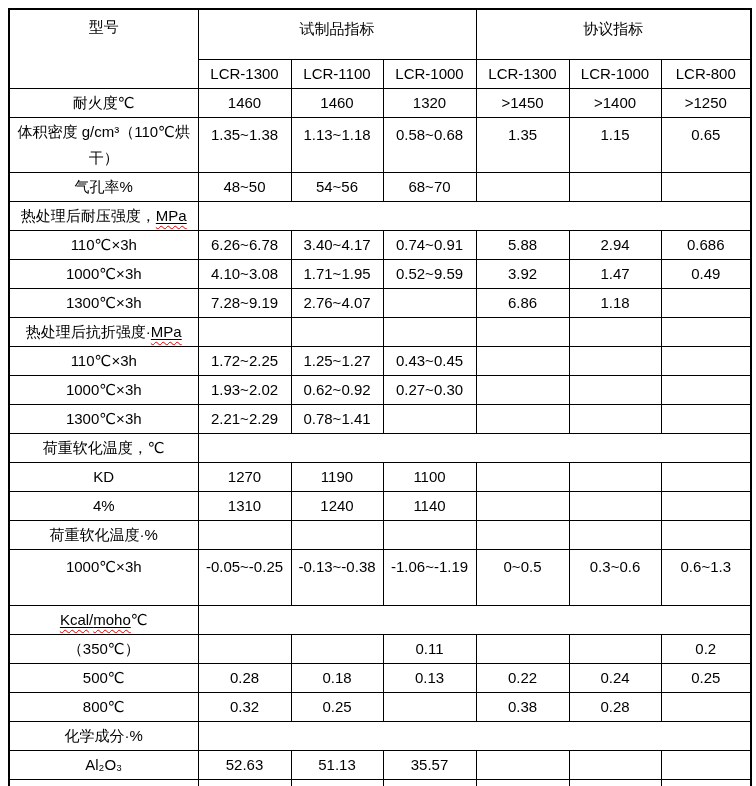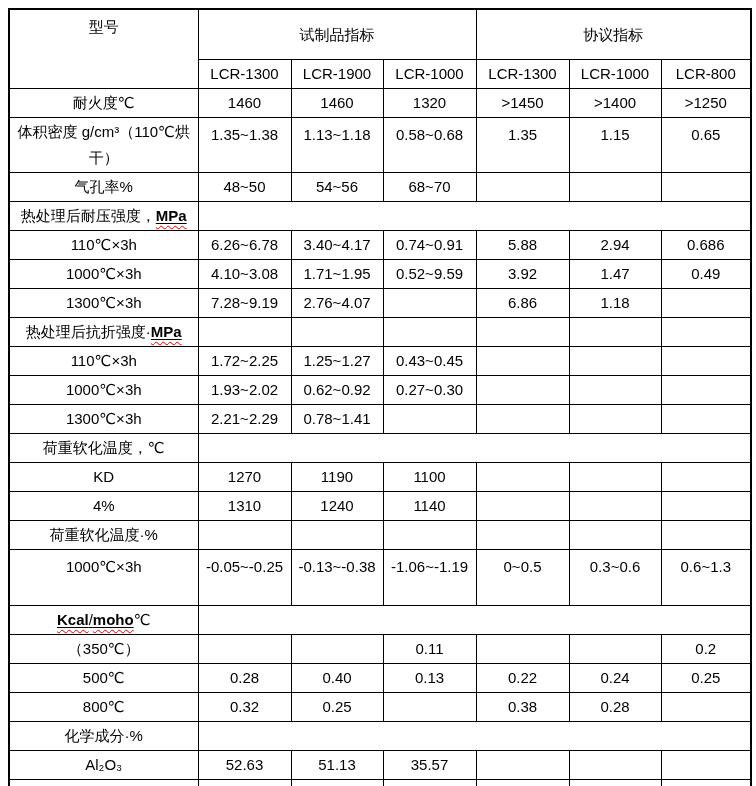--- a/index.html
+++ b/index.html
@@ -33,28 +33,27 @@
     vertical-align: middle;
     padding: 1px 3px;
     overflow: hidden;
     line-height: 26px;
   }
   tr.h-std   { height: 28px; }
   tr.h-top1  { height: 50px; }
   tr.h-wrap  { height: 55px; }
   tr.h-tall  { height: 56px; }
   td.va-top  { vertical-align: top; padding-top: 4px; margin-top: 18px; }
-  td.group-head { vertical-align: top; padding-top: 12px; }
+  td.group-head { vertical-align: top; padding-top: 6px; }
   .wavy {
     text-decoration-line: underline;
     text-decoration-style: wavy;
     text-decoration-color: #e00000;
     text-decoration-thickness: 1px;
     text-underline-offset: 4px;
-    font-weight: bold;
   }
   .uline {
     text-decoration-line: underline;
     text-decoration-style: solid;
     text-decoration-color: #000000;
     text-decoration-thickness: 1px;
     text-underline-offset: 2px;
   }
 </style>
 </head>
@@ -72,21 +71,21 @@
   </colgroup>
   <tbody>
 
     <tr class="h-top1">
       <td rowspan="2" class="va-top">型号</td>
       <td colspan="3" class="group-head">试制品指标</td>
       <td colspan="3" class="group-head">协议指标</td>
     </tr>
     <tr class="h-std">
       <td>LCR-1300</td>
-      <td>LCR-1900</td>
+      <td>LCR-1100</td>
       <td>LCR-1000</td>
       <td>LCR-1300</td>
       <td>LCR-1000</td>
       <td>LCR-800</td>
     </tr>
 
     <tr class="h-std">
       <td>耐火度℃</td>
       <td>1460</td>
       <td>1460</td>
@@ -241,21 +240,21 @@
       <td></td>
       <td></td>
       <td>0.11</td>
       <td></td>
       <td></td>
       <td>0.2</td>
     </tr>
     <tr class="h-std">
       <td>500℃</td>
       <td>0.28</td>
-      <td>0.40</td>
+      <td>0.18</td>
       <td>0.13</td>
       <td>0.22</td>
       <td>0.24</td>
       <td>0.25</td>
     </tr>
     <tr class="h-std">
       <td>800℃</td>
       <td>0.32</td>
       <td>0.25</td>
       <td></td>

